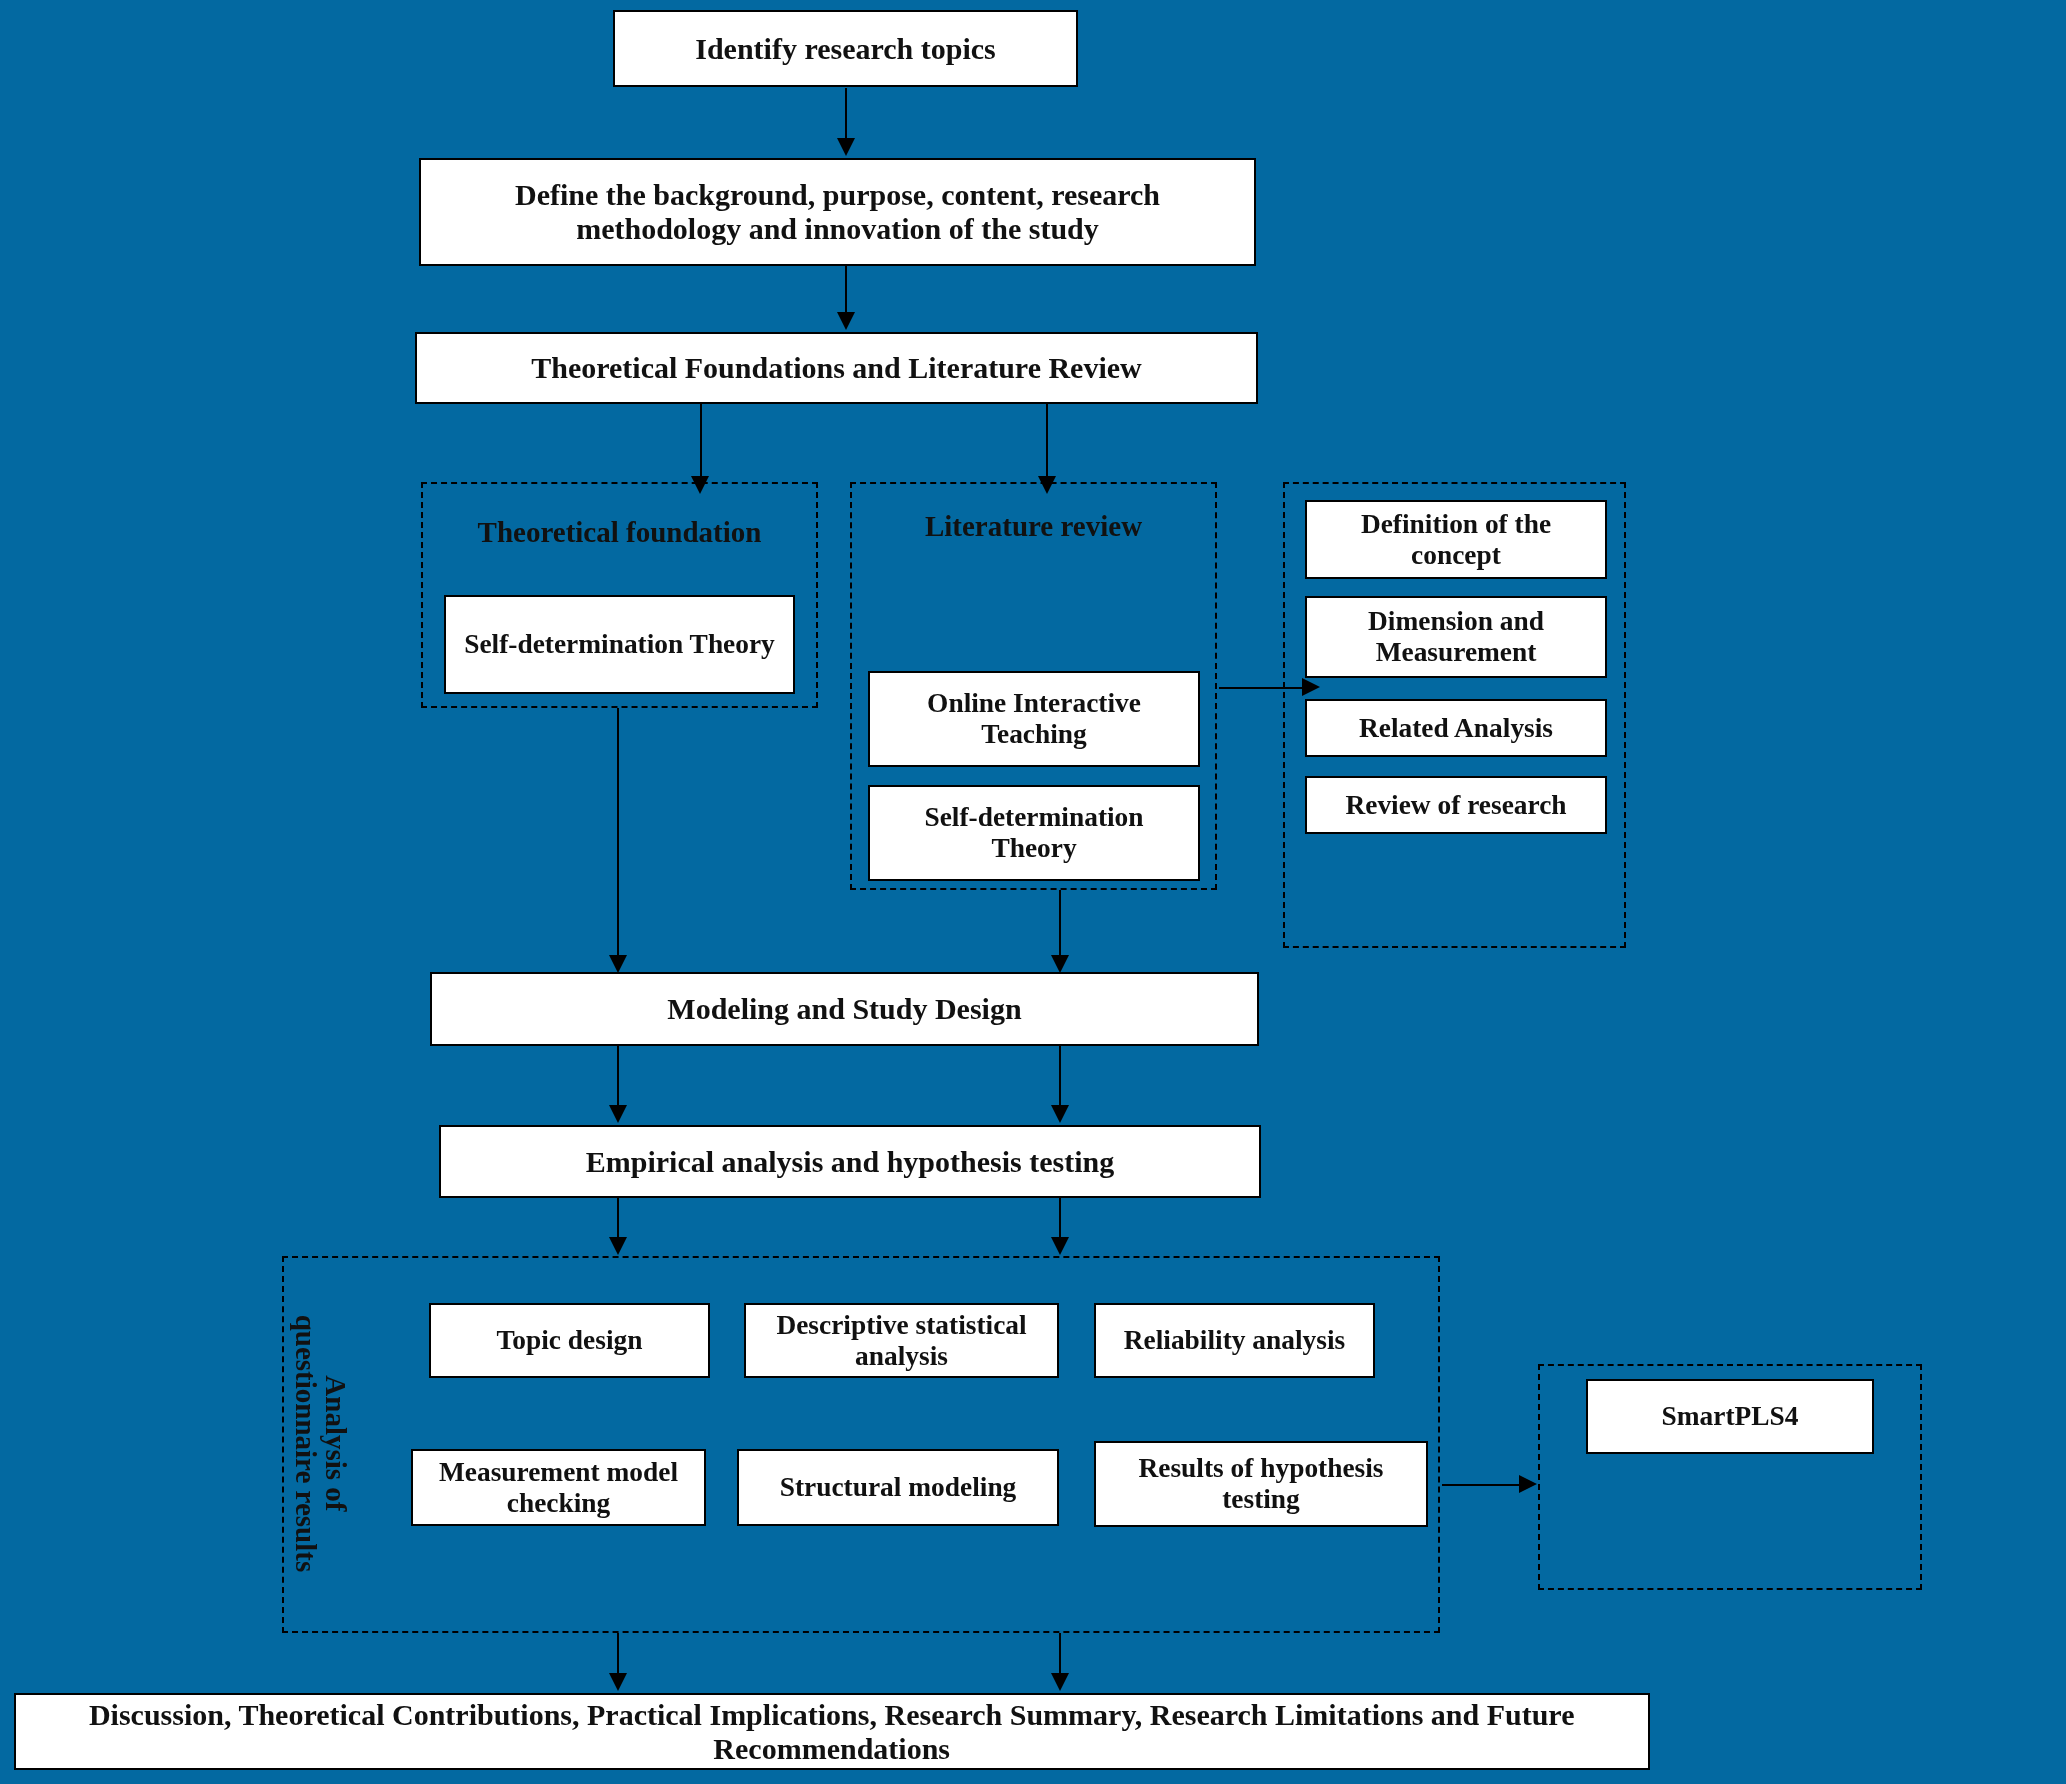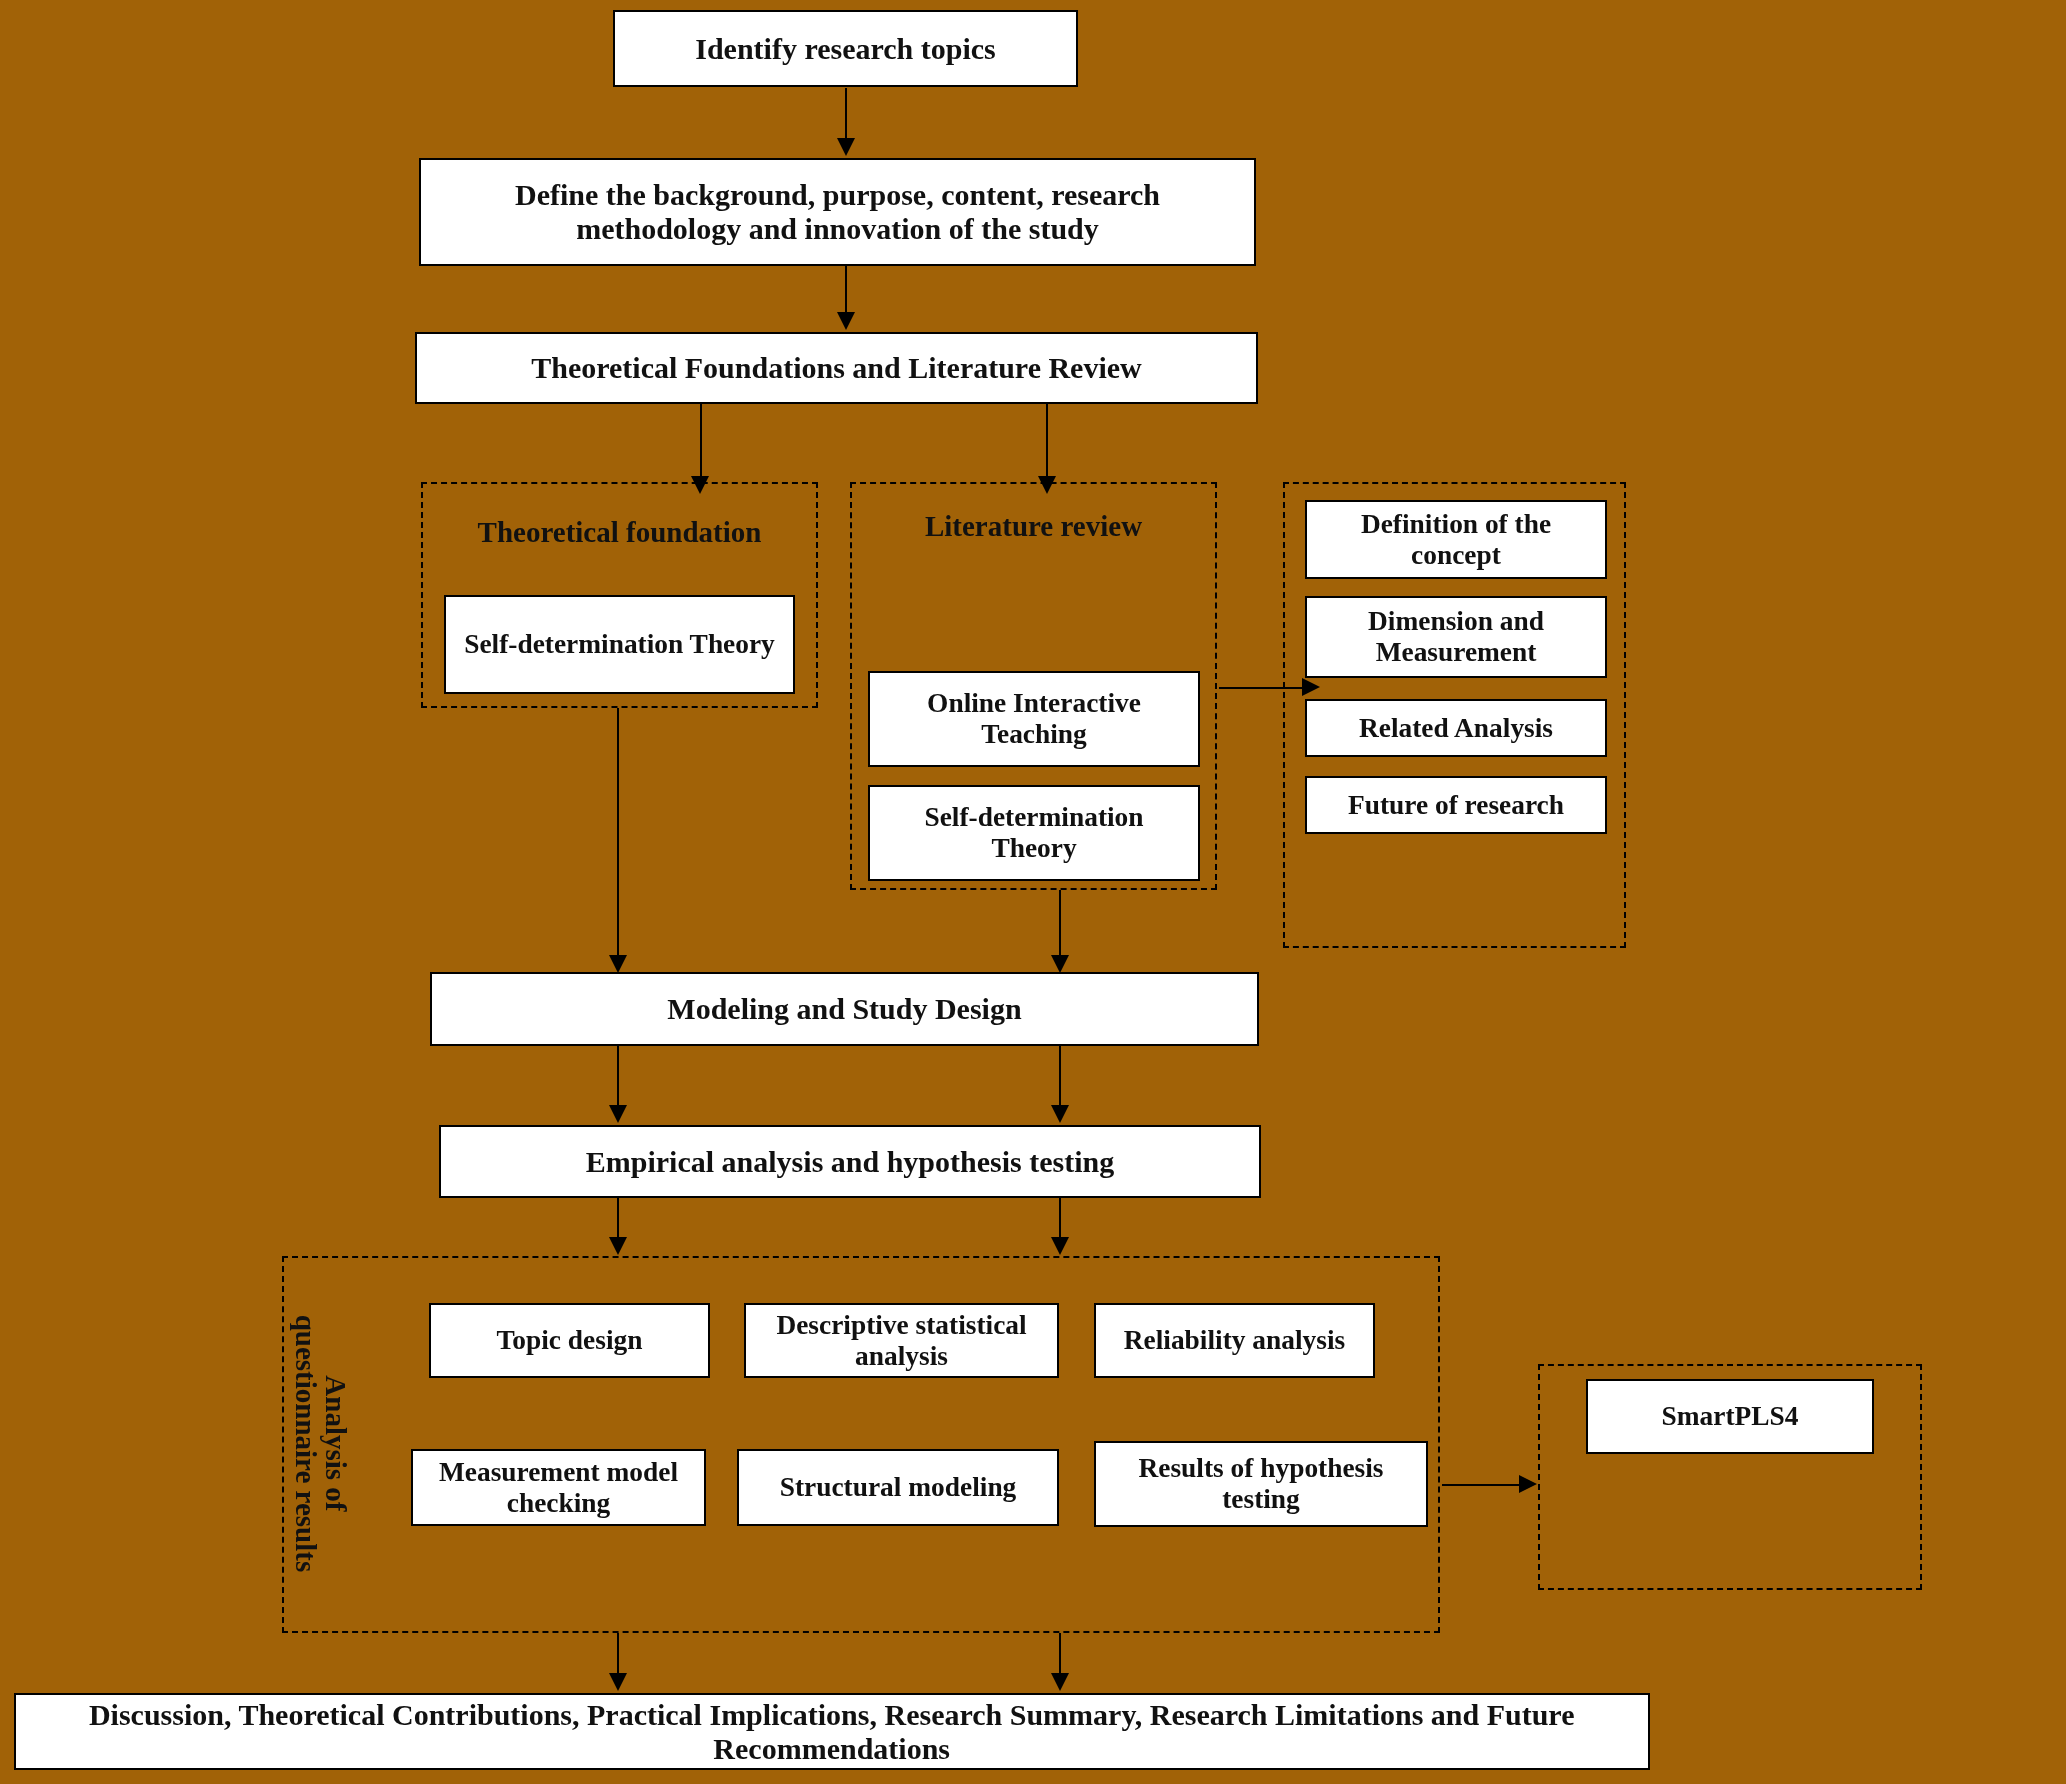--- a/index.html
+++ b/index.html
@@ -4,21 +4,21 @@
 <style>
   html, body {
     margin: 0;
     padding: 0;
     background: #ffffff;
   }
   #canvas {
     position: relative;
     width: 2066px;
     height: 1784px;
-    background: #a16207;
+    background: #0369a1;
     font-family: "Liberation Serif", "DejaVu Serif", serif;
     overflow: hidden;
   }
   
   .node {
     position: absolute;
     box-sizing: border-box;
     border: 2.7px solid #000000;
     background: #ffffff;
     display: flex;
@@ -121,21 +121,21 @@
   <div class="node fs-sm" style="left:868px; top:671px; width:332px; height:96px; padding:0 18px;">Online Interactive Teaching</div>
   <div class="node fs-sm" style="left:868px; top:785px; width:332px; height:96px; padding:0 18px;">Self-determination Theory</div>
 
   <div class="hline" style="left:1219px; top:687px; width:89px;"></div>
   <div class="arrow-right" style="left:1302px; top:678px;"></div>
 
   <div class="group" style="left:1283px; top:482px; width:343px; height:466px;"></div>
   <div class="node fs-sm" style="left:1305px; top:500px; width:302px; height:79px; padding:0 20.6px;">Definition of the concept</div>
   <div class="node fs-sm" style="left:1305px; top:596px; width:302px; height:82px; padding:0 18px;">Dimension and Measurement</div>
   <div class="node fs-sm" style="left:1305px; top:699px; width:302px; height:58px;">Related Analysis</div>
-  <div class="node fs-sm" style="left:1305px; top:776px; width:302px; height:58px;">Future of research</div>
+  <div class="node fs-sm" style="left:1305px; top:776px; width:302px; height:58px;">Review of research</div>
 
   <div class="vline" style="left:617px; top:708px; width:0; height:250px;"></div>
   <div class="arrow-down" style="left:609px; top:955px;"></div>
 
   <div class="vline" style="left:1059px; top:890px; height:69px;"></div>
   <div class="arrow-down" style="left:1051px; top:955px;"></div>
 
   <div class="node fs-lg" style="left:430px; top:972px; width:829px; height:74px;">Modeling and Study Design</div>
 
   <div class="vline" style="left:617px; top:1046px; height:62px;"></div>

